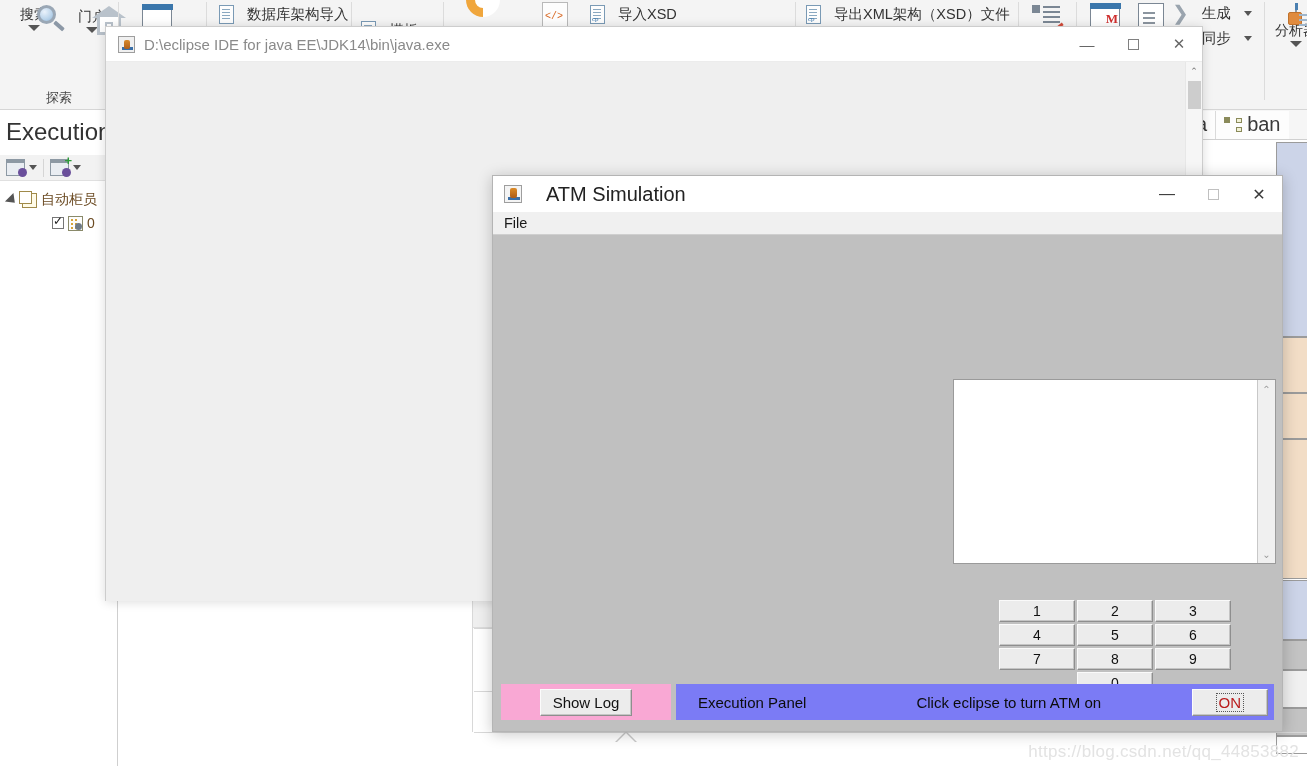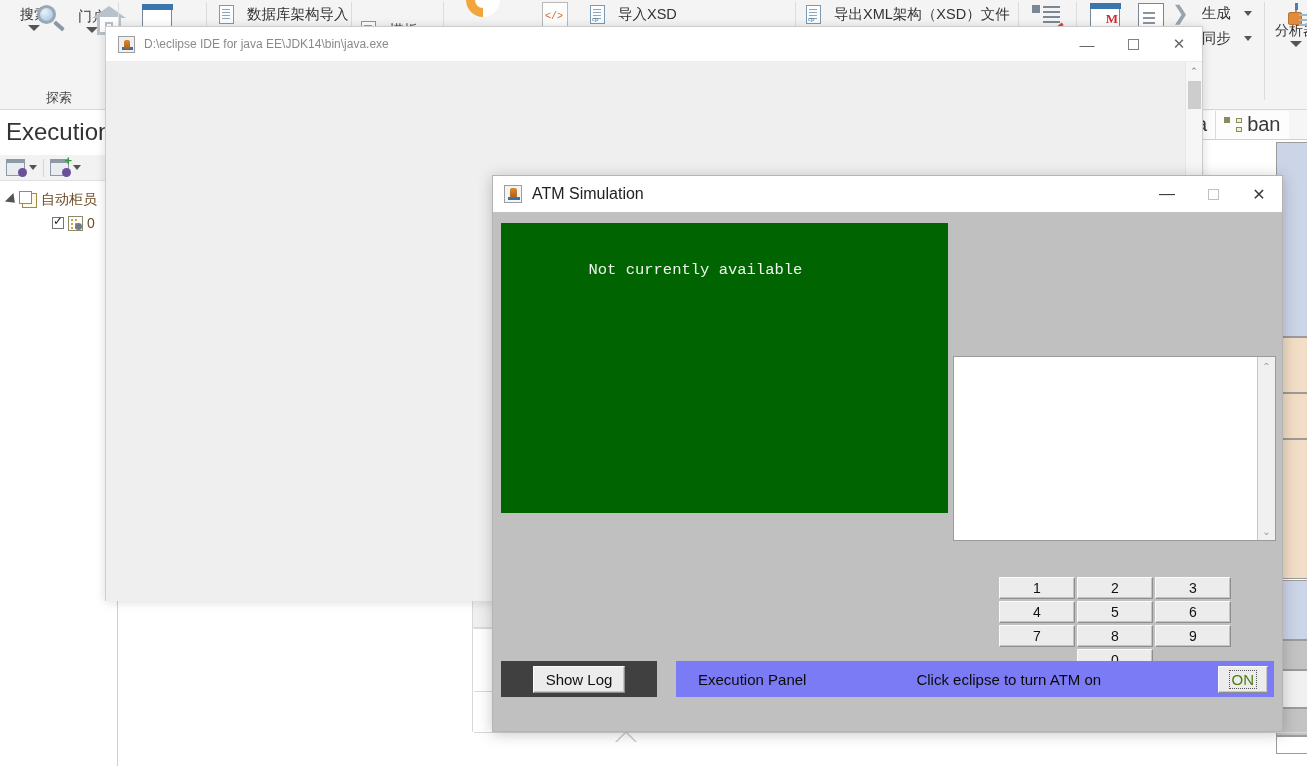--- a/index.html
+++ b/index.html
@@ -298,21 +298,21 @@
   .jwin-title .jicon:after {
     content: ""; position: absolute; left: 5px; top: 3px; width: 6px; height: 9px;
     border-radius: 2px;
     background: linear-gradient(#d98a2b, #b05f1a);
   }
   .jwin-title .jicon:before {
     content: ""; position: absolute; left: 3px; bottom: 2px; width: 11px; height: 3px;
     background: #3a6fa8;
   }
   .jwin-title .ttxt {
-    margin-left: 9px; font-size: 12px; color: #8a8a8a; white-space: nowrap;
+    margin-left: 9px; font-size: 15px; color: #8a8a8a; white-space: nowrap;
   }
   .jwin-ctrl {
     position: absolute; right: 0; top: 0; height: 34px; display: flex;
   }
   .jwin-ctrl div {
     width: 46px; height: 34px; display: flex; align-items: center;
     justify-content: center; color: #666; font-size: 15px;
   }
   .jwin-body {
     position: relative; height: 540px; background: #efefef;
@@ -348,21 +348,21 @@
   }
   .atm-title .jicon2:after {
     content: ""; position: absolute; left: 5px; top: 2px; width: 7px; height: 10px;
     border-radius: 2px; background: linear-gradient(#dd8c28, #ad5c18);
   }
   .atm-title .jicon2:before {
     content: ""; position: absolute; left: 3px; bottom: 2px; width: 12px; height: 3px;
     background: #3a6fa8;
   }
   .atm-title .ttxt2 {
-    margin-left: 10px; font-size: 16px; color: #222; white-space: nowrap;
+    margin-left: 24px; font-size: 20px; color: #222; white-space: nowrap;
   }
   .atm-ctrl { position: absolute; right: 0; top: 0; height: 36px; display: flex; }
   .atm-ctrl div {
     width: 46px; height: 36px; display: flex; align-items: center;
     justify-content: center; font-size: 16px; color: #3a3a3a;
   }
   .atm-ctrl div.dis { color: #b4b4b4; }
   .atm-menu {
     height: 23px; background: #f0f0f0; border-bottom: 1px solid #cfcfcf;
     display: flex; align-items: center;
@@ -417,41 +417,41 @@
   .kp-act {
     width: 76px; height: 22px; display: flex; align-items: center;
     justify-content: center; font-size: 15px; color: #000;
     border: 1px solid #f6f6f6; border-right-color: #8e8e8e; border-bottom-color: #8e8e8e;
   }
   .kp-enter { background: #8080ff; }
   .kp-clear { background: #ff8080; }
   .kp-cancel { background: #ff0000; }
 
   .op-left {
-    position: absolute; left: 8px; bottom: 11px; width: 156px; height: 36px;
-    background: #404040; display: flex; align-items: center; justify-content: center;
+    position: absolute; left: 8px; bottom: 11px; width: 170px; height: 36px;
+    background: #f9a8d4; display: flex; align-items: center; justify-content: center;
   }
   .btn-3d {
     background: #ececec; border: 1px solid #fbfbfb;
     border-right-color: #8e8e8e; border-bottom-color: #8e8e8e;
     box-shadow: inset -1px -1px 0 #c6c6c6;
     font-size: 15px; color: #111; padding: 4px 12px;
   }
   .op-right {
     position: absolute; left: 183px; bottom: 11px; right: 8px; height: 36px;
     background: #7b7bf5; display: flex; align-items: center;
   }
   .op-label { margin-left: 22px; font-size: 15px; color: #0b0b0b; }
   .op-msg { margin-left: 110px; font-size: 15px; color: #0b0b0b; }
   .on-btn {
     position: absolute; right: 6px; top: 5px;
     background: #ececec; border: 1px solid #fbfbfb;
     border-right-color: #8e8e8e; border-bottom-color: #8e8e8e;
     box-shadow: inset -1px -1px 0 #c6c6c6;
-    font-size: 15px; color: #4d7c0f; padding: 3px 10px;
+    font-size: 15px; color: #b91c1c; padding: 3px 23px;
   }
   .on-btn span {
     display: inline-block; border: 1px dotted #555; padding: 0 2px;
   }
 </style>
 </head>
 <body>
 
 <div id="root">
 
@@ -594,20 +594,21 @@
 
     <div class="bg-sect" style="left:388px; top:548px;">S</div>
     <div class="bg-sect-sm" style="left:390px; top:592px;">Sy</div>
     <div class="bg-hline" style="left:356px; top:518px; width:240px;"></div>
     <div class="bg-hline" style="left:356px; top:581px; width:240px;"></div>
     <div class="bg-hline" style="left:356px; top:622px; width:940px;"></div>
     <div class="bg-caretmark" style="left:497px; top:621px;"></div>
     <div class="bg-col" style="left:354px; top:490px; width:42px; height:28px; background:#efefef; border-color:#dcdcdc;"></div>
     <div class="bg-hline" style="left:354px; top:490px; width:1px; height:132px; background:#d8d8d8;"></div>
 
+    <div class="watermark">https://blog.csdn.net/qq_44853882</div>
   </div>
 
   <div class="jwin">
     <div class="jwin-title">
       <span class="jicon"></span>
       <span class="ttxt">D:\eclipse IDE for java EE\JDK14\bin\java.exe</span>
       <div class="jwin-ctrl">
         <div>—</div>
         <div>
           <span style="display:inline-block;width:11px;height:11px;border:1.3px solid #808080;"></span>
@@ -629,26 +630,26 @@
       <span class="ttxt2">ATM Simulation</span>
       <div class="atm-ctrl">
         <div>—</div>
         <div class="dis">
           <span style="display:inline-block;width:11px;height:11px;border:1.3px solid #c0c0c0;"></span>
         </div>
         <div>✕</div>
       </div>
     </div>
 
+    <div class="atm-menu">
+      <div class="mi">File</div>
+    </div>
 
     <div class="atm-body">
 
-      <div class="atm-display">
-        <span>Not currently available</span>
-      </div>
 
       <div class="atm-log-wrap">
         <div class="atm-log"></div>
         <div class="atm-log-sb">
           <div class="au">⌃</div>
           <div class="ad">⌄</div>
         </div>
       </div>
 
       <div class="keypad">

